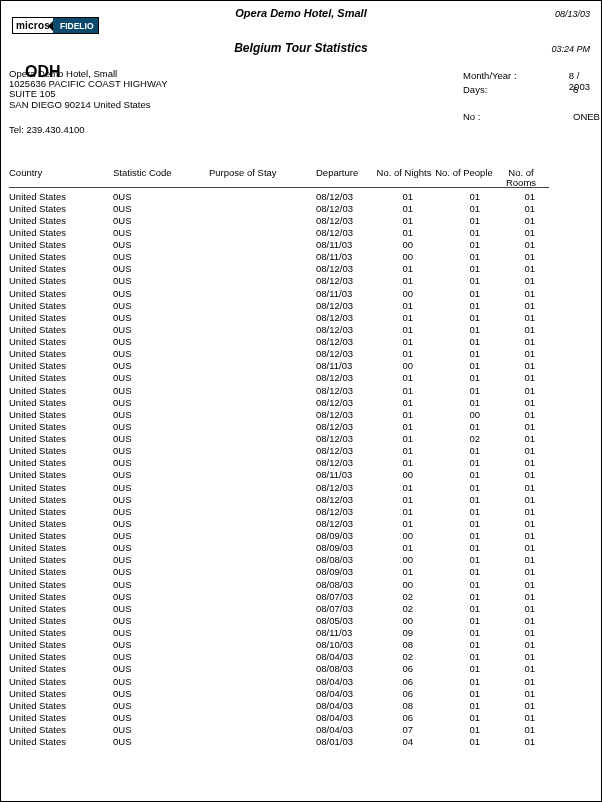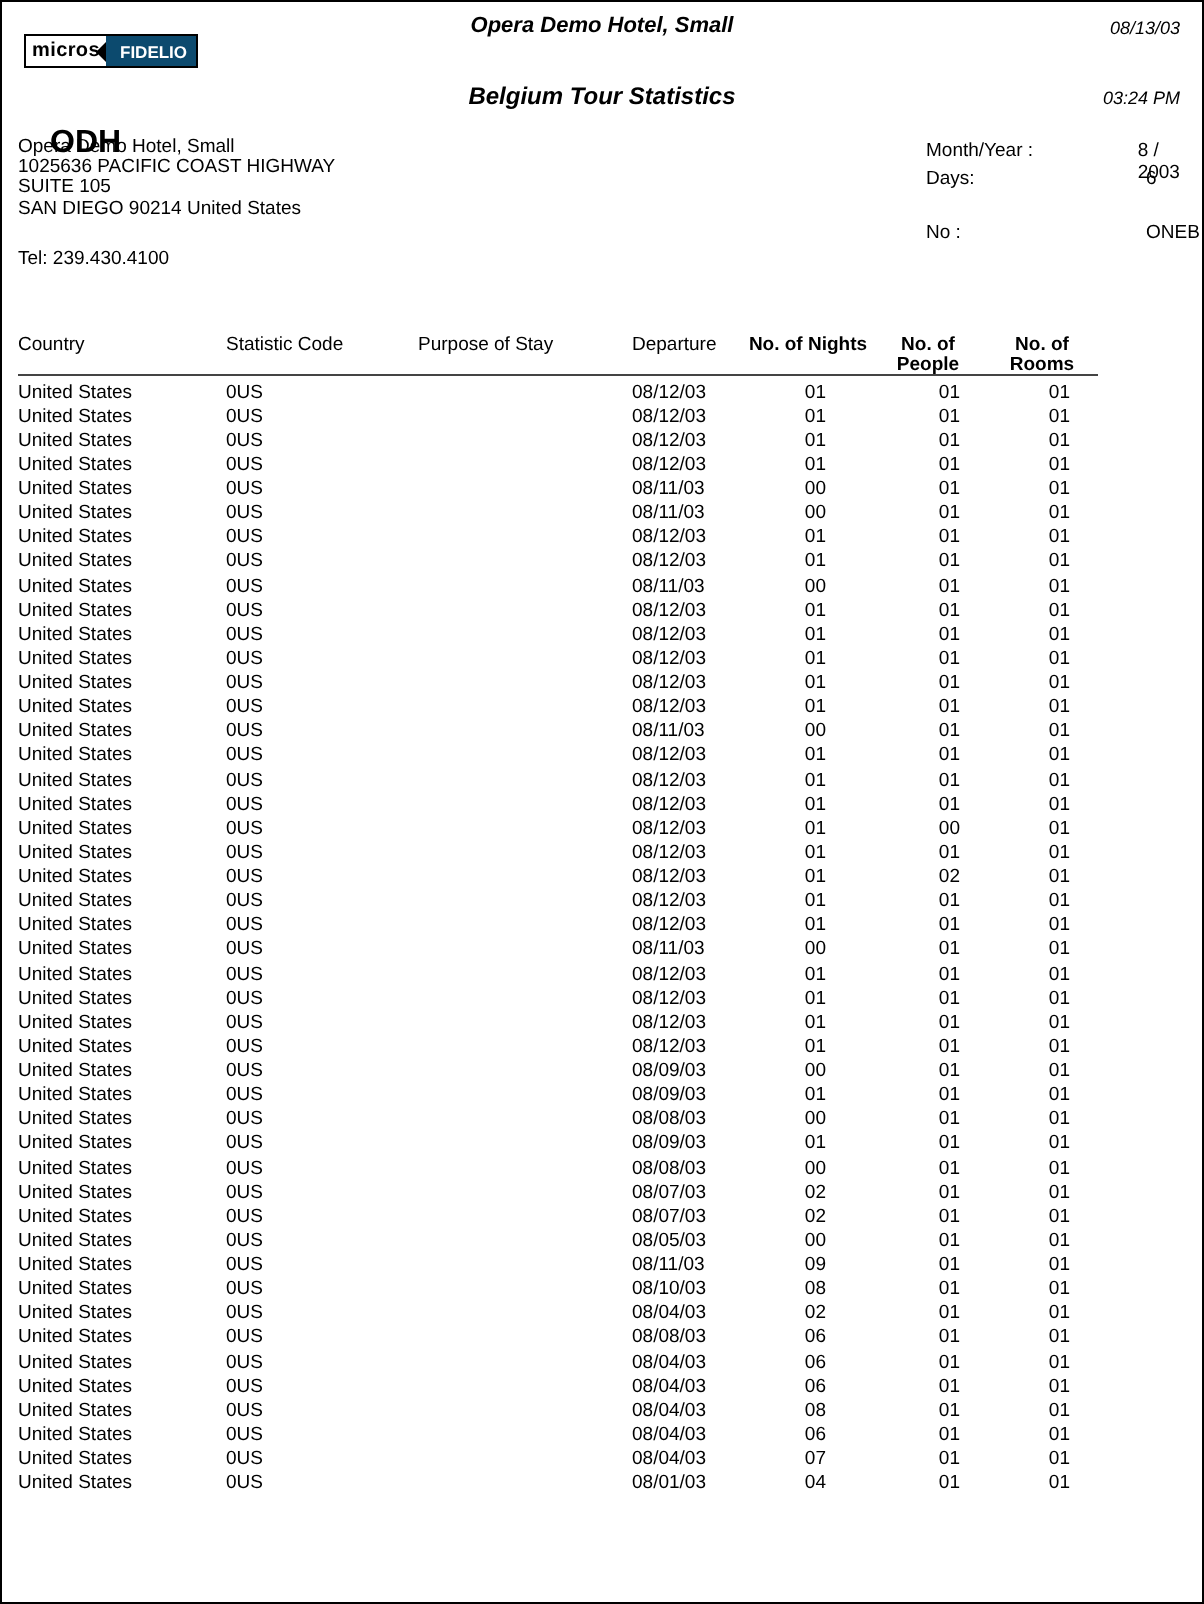--- a/index.html
+++ b/index.html
@@ -44,21 +44,21 @@
   .tbody { padding-top:2.5px; }
   .trow { display:flex; height:12.13px; line-height:12.13px; }
   .td { overflow:hidden; white-space:nowrap; }
   .c1 { width:104px; text-align:left; }
   .c2 { width:96px;  text-align:left; }
   .c3 { width:107px; text-align:left; }
   .c4 { width:57px;  text-align:left; }
   .c5 { width:62px;  }
   .c6 { width:58px;  }
   .c7 { width:56px;  }
-  .th.c5, .th.c6, .th.c7 { text-align:center;font-weight:bold; }
+  .th.c5, .th.c6, .th.c7 { text-align:center; }
   .td.c5 { text-align:right; padding-right:22px; }
   .td.c6 { text-align:right; padding-right:13px; }
   .td.c7 { text-align:right; padding-right:14px; }
 </style>
 </head>
 <body>
 
 <div class="page">
 
   <div class="logo">

